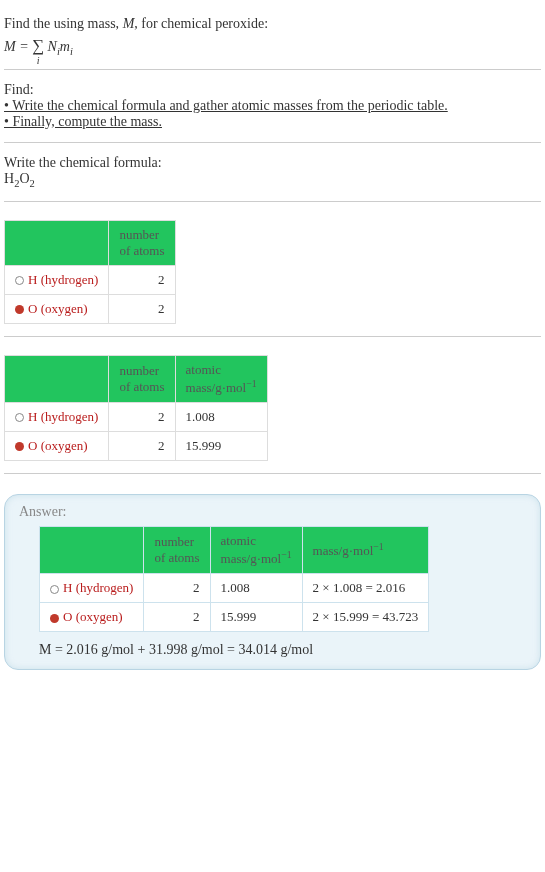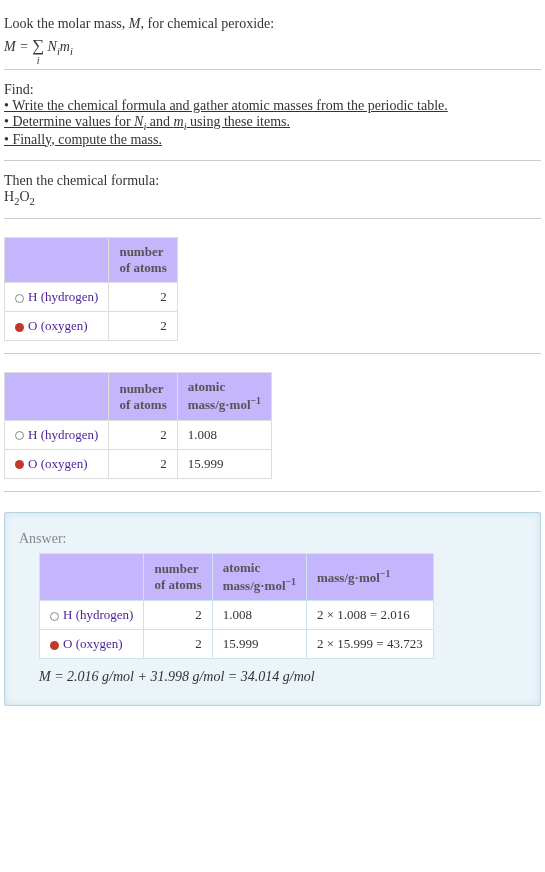--- a/index.html
+++ b/index.html
@@ -53,29 +53,29 @@
       border-collapse: collapse;
       margin-top: 6px;
     }
     td, th {
       border: 1px solid #ddd;
       padding: 6px 10px;
       text-align: left;
       font-size: 13px;
     }
     th {
-      font-weight: bold;
+      font-weight: normal;
       color: #555;
-      background: #c4b5fd;
+      background: #22c55e;
     }
     td.num {
       text-align: right;
     }
     .element-cell {
-      color: #4c1d95;
+      color: #b91c1c;
     }
     .dot-h {
       display: inline-block;
       width: 9px;
       height: 9px;
       border-radius: 50%;
       background: #fff;
       border: 1px solid #888;
       margin-right: 4px;
       vertical-align: middle;
@@ -85,73 +85,69 @@
       width: 9px;
       height: 9px;
       border-radius: 50%;
       background: #c0392b;
       margin-right: 4px;
       vertical-align: middle;
     }
     .answer-box {
       border: 1px solid #b8d4e3;
       background: #eaf4f9;
-      border-radius: 2px;
-      padding: 18px 14px;
+      border-radius: 14px;
+      padding: 9px 14px;
       margin-top: 8px;
       box-shadow: inset 0 0 6px rgba(184,212,227,0.6);
     }
     .answer-box table {
       background: #fff;
       border: 1px solid #cde2ed;
       margin-left: 20px;
     }
     .answer-box td, .answer-box th {
       border: 1px solid #cde2ed;
     }
     .answer-label {
       color: #888;
       margin-bottom: 6px;
     }
     .answer-eq {
       margin: 10px 0 2px 20px;
-      font-style: italic;
     }
     .plan-line {
       display: block;
       text-decoration: underline;
     }
   </style>
 </head>
 <body>
 
 <div class="section">
   <div>
-    <span>Look the molar mass, </span><span style="font-style:italic">M</span><span>, for chemical peroxide:</span>
+    <span>Find the using mass, </span><span style="font-style:italic">M</span><span>, for chemical peroxide:</span>
   </div>
   <div class="equation">
     <span>M = </span><span class="sigma">∑<span class="sigma-sub">i</span></span>&nbsp;<span>N</span><span class="sub">i</span><span>m</span><span class="sub">i</span>
   </div>
 </div>
 
 <hr>
 
 <div class="section">
   <div>Find:</div>
   <span class="plan-line">• Write the chemical formula and gather atomic masses from the periodic table.</span>
-  <span class="plan-line">
-    <span>• Determine values for </span><span style="font-style:italic">N</span><span class="sub">i</span><span> and </span><span style="font-style:italic">m</span><span class="sub">i</span><span> using these items.</span>
-  </span>
   <span class="plan-line">• Finally, compute the mass.</span>
 </div>
 
 <hr>
 
 <div class="section">
-  <div>Then the chemical formula:</div>
+  <div>Write the chemical formula:</div>
   <div>
     <span>H</span><span class="sub" style="font-style:normal">2</span><span>O</span><span class="sub" style="font-style:normal">2</span>
   </div>
 </div>
 
 <hr>
 
 <div class="section">
   <table>
     <tbody>

